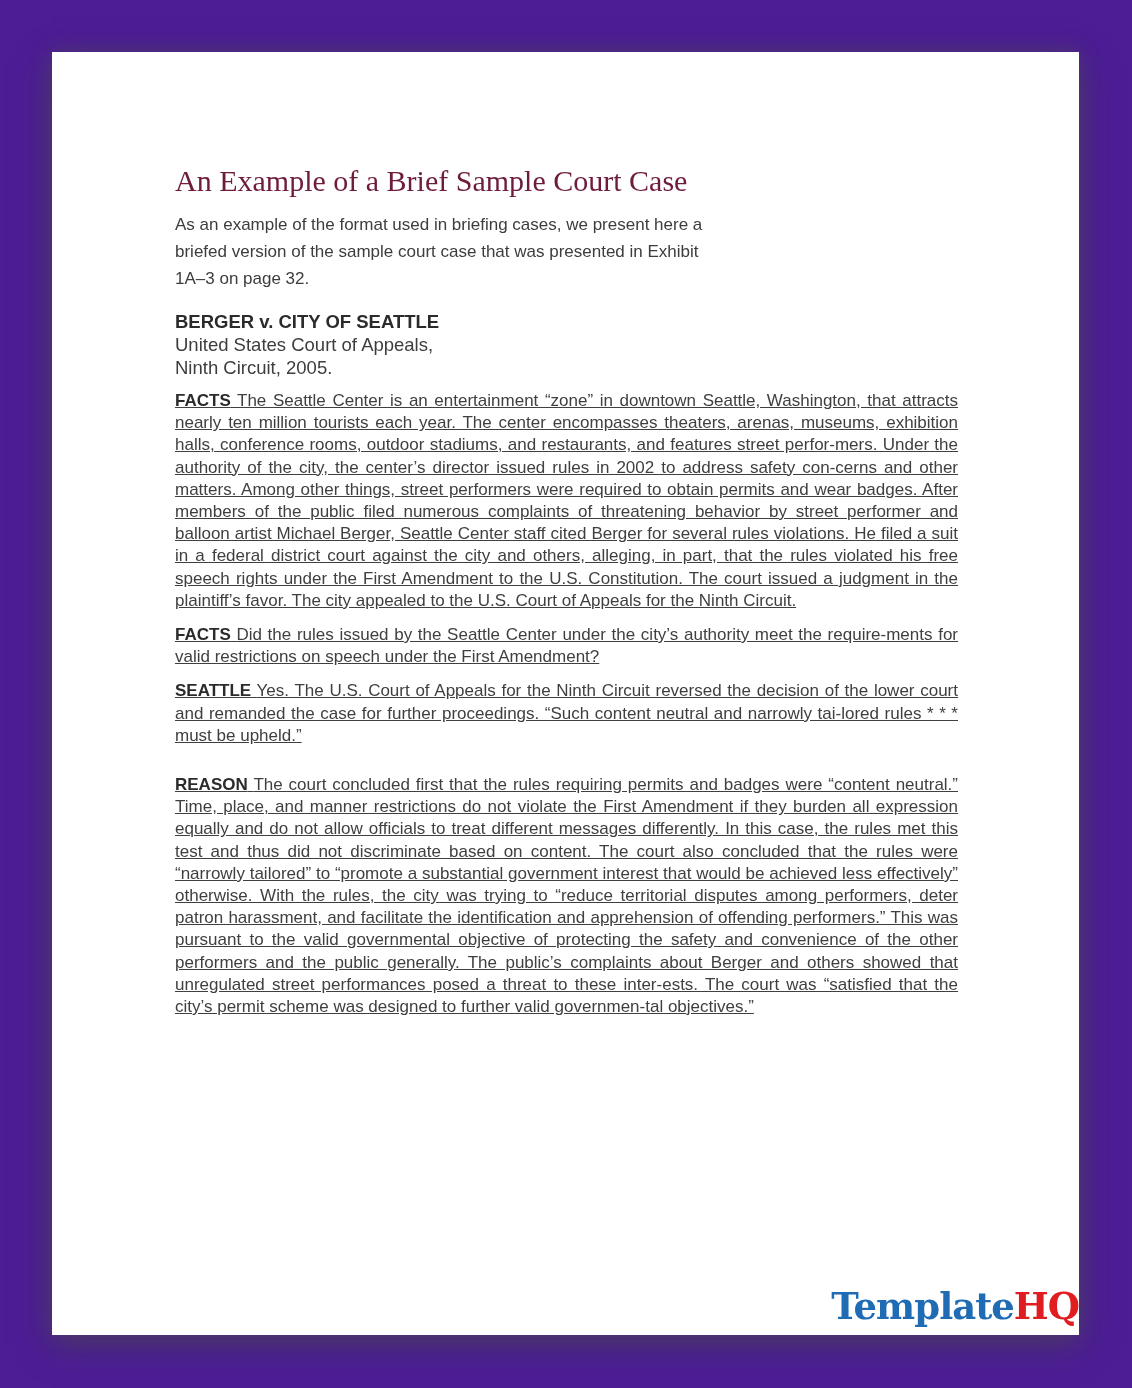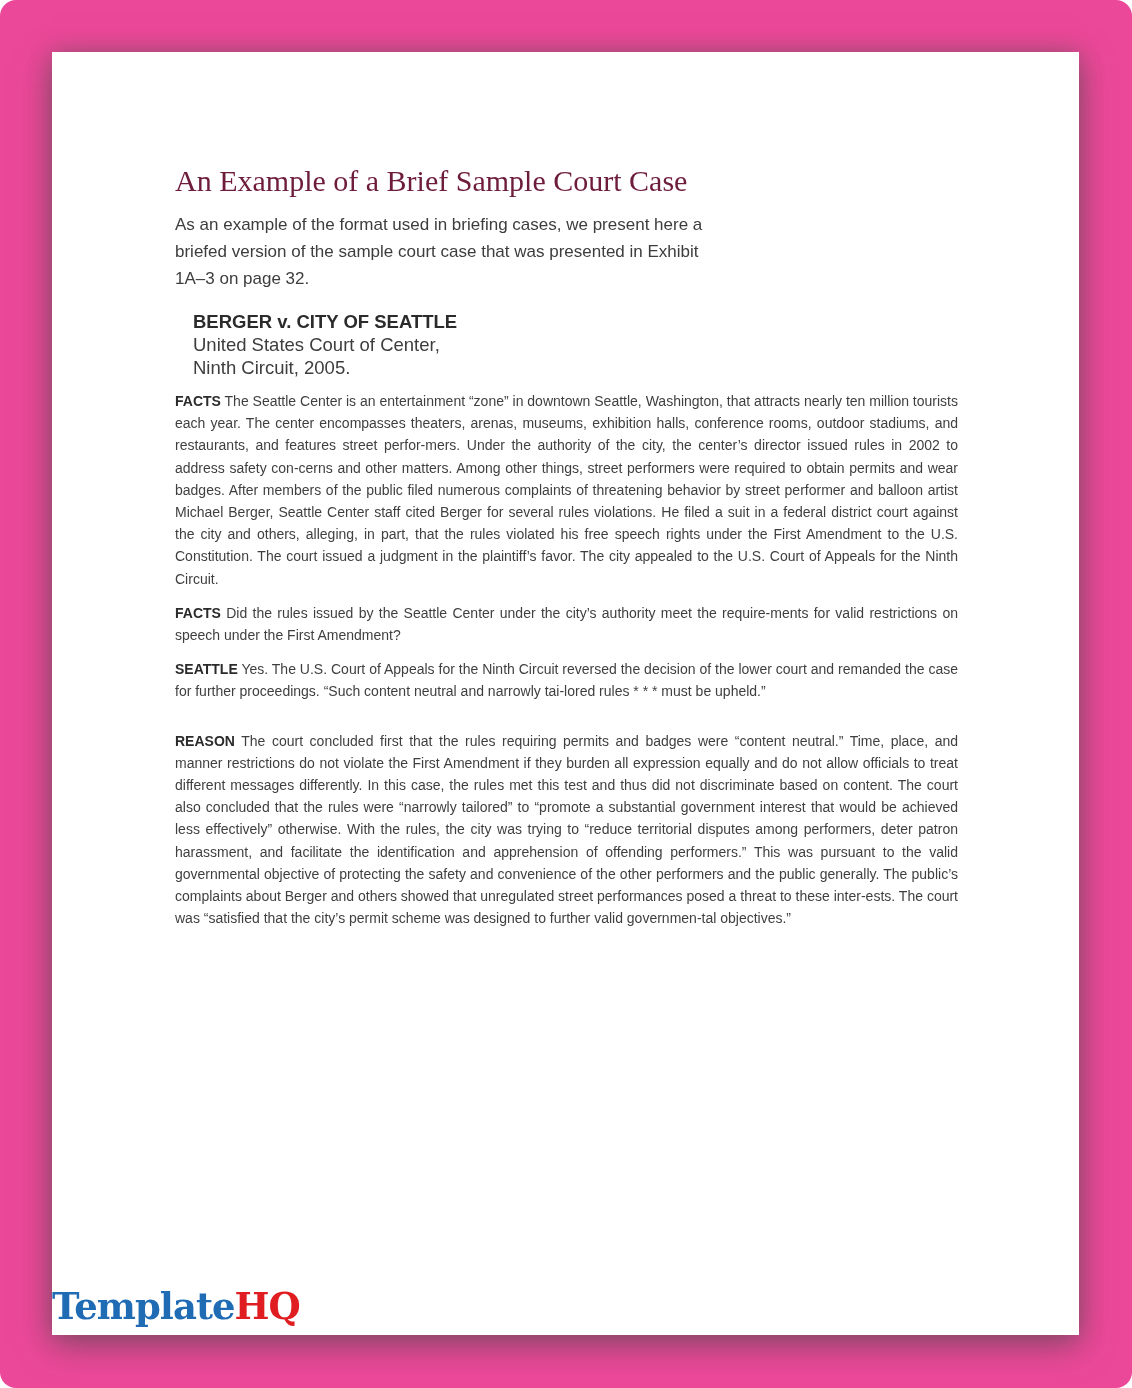--- a/index.html
+++ b/index.html
@@ -8,22 +8,21 @@
     background: #ffffff;
     width: 1132px;
     height: 1388px;
     font-family: "Liberation Sans", sans-serif;
   }
   .canvas {
     position: relative;
     width: 1132px;
     height: 1388px;
     overflow: hidden;
-    background: #ec4899;
-    border-radius: 16px;
+    background: #4c1d95;
   }
   .page {
     position: absolute;
     left: 52px;
     top: 52px;
     width: 1027px;
     height: 1283px;
     background: #ffffff;
     box-shadow: 0 10px 32px rgba(70,70,70,0.55), 0 0 20px rgba(90,90,90,0.35);
     box-sizing: border-box;
@@ -41,65 +40,66 @@
     font-size: 17px;
     line-height: 27px;
     color: #3d3d3d;
     width: 548px;
     margin: 0 0 18px 0;
   }
   .case-block {
     font-size: 18.5px;
     line-height: 23px;
     color: #3d3d3d;
-    margin: 0 0 11px 18px;
+    margin: 0 0 11px 0;
   }
   .case-name {
     font-weight: bold;
     color: #2b2b2b;
   }
   .section {
-    font-size: 14px;
+    font-size: 17px;
     line-height: 22.2px;
     color: #3f3f3f;
     text-align: justify;
     margin: 4px 0 12px 0;
+    text-decoration: underline;
   }
   .section strong {
     color: #2b2b2b;
   }
   .section.reason {
     margin-top: 27px;
   }
   .footer-logo {
     position: absolute;
     bottom: 6px;
     left: 0;
     width: 100%;
-    text-align: left;
+    text-align: right;
     font-family: "DejaVu Serif", serif;
     font-weight: bold;
     font-size: 37px;
     letter-spacing: -1px;
     line-height: 46px;
   }
 </style>
 </head>
 <body>
 
 <div class="canvas">
   <div class="page">
 
     <h1 class="doc-title" style="color: rgb(110, 28, 60);">An Example of a Brief Sample Court Case</h1>
 
     <p class="intro">As an example of the format used in briefing cases, we present here a briefed version of the sample court case that was presented in Exhibit 1A–3 on page 32.</p>
 
     <div class="case-block">
       <div class="case-name">BERGER v. CITY OF SEATTLE</div>
-      <div>United States Court of Center,</div>
+      <div>United States Court of Appeals,</div>
       <div>Ninth Circuit, 2005.</div>
     </div>
 
     <p class="section"><strong>FACTS</strong> <span>The Seattle Center is an entertainment “zone” in downtown Seattle, Washington, that attracts nearly ten million tourists each year. The center encompasses theaters, arenas, museums, exhibition halls, conference rooms, outdoor stadiums, and restaurants, and features street perfor-mers. Under the authority of the city, the center’s director issued rules in 2002 to address safety con-cerns and other matters. Among other things, street performers were required to obtain permits and wear badges. After members of the public filed numerous complaints of threatening behavior by street performer and balloon artist Michael Berger, Seattle Center staff cited Berger for several rules violations. He filed a suit in a federal district court against the city and others, alleging, in part, that the rules violated his free speech rights under the First Amendment to the U.S. Constitution. The court issued a judgment in the plaintiff’s favor. The city appealed to the U.S. Court of Appeals for the Ninth Circuit.</span></p>
 
     <p class="section"><strong>FACTS</strong> <span>Did the rules issued by the Seattle Center under the city’s authority meet the require-ments for valid restrictions on speech under the First Amendment?</span></p>
 
     <p class="section"><strong>SEATTLE</strong> <span>Yes. The U.S. Court of Appeals for the Ninth Circuit reversed the decision of the lower court and remanded the case for further proceedings. “Such content neutral and narrowly tai-lored rules * * * must be upheld.”</span></p>
 
     <p class="section reason"><strong>REASON</strong> <span>The court concluded first that the rules requiring permits and badges were “content neutral.” Time, place, and manner restrictions do not violate the First Amendment if they burden all expression equally and do not allow officials to treat different messages differently. In this case, the rules met this test and thus did not discriminate based on content. The court also concluded that the rules were “narrowly tailored” to “promote a substantial government interest that would be achieved less effectively” otherwise. With the rules, the city was trying to “reduce territorial disputes among performers, deter patron harassment, and facilitate the identification and apprehension of offending performers.” This was pursuant to the valid governmental objective of protecting the safety and convenience of the other performers and the public generally. The public’s complaints about Berger and others showed that unregulated street performances posed a threat to these inter-ests. The court was “satisfied that the city’s permit scheme was designed to further valid governmen-tal objectives.”</span></p>

